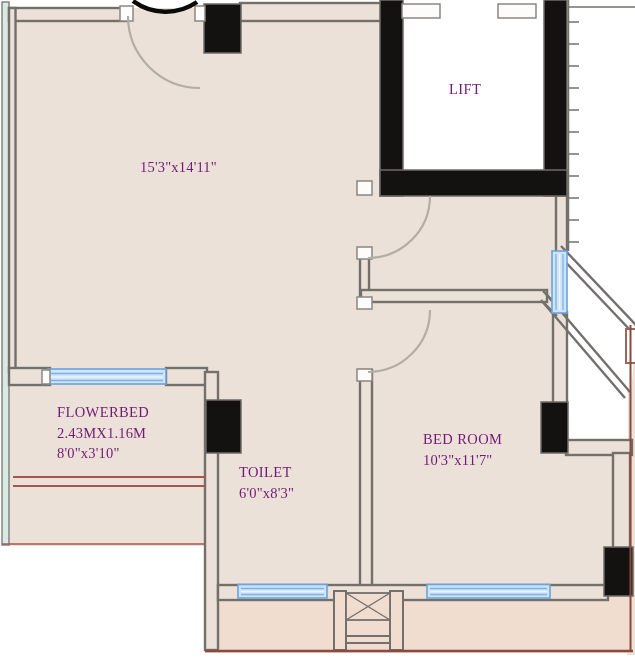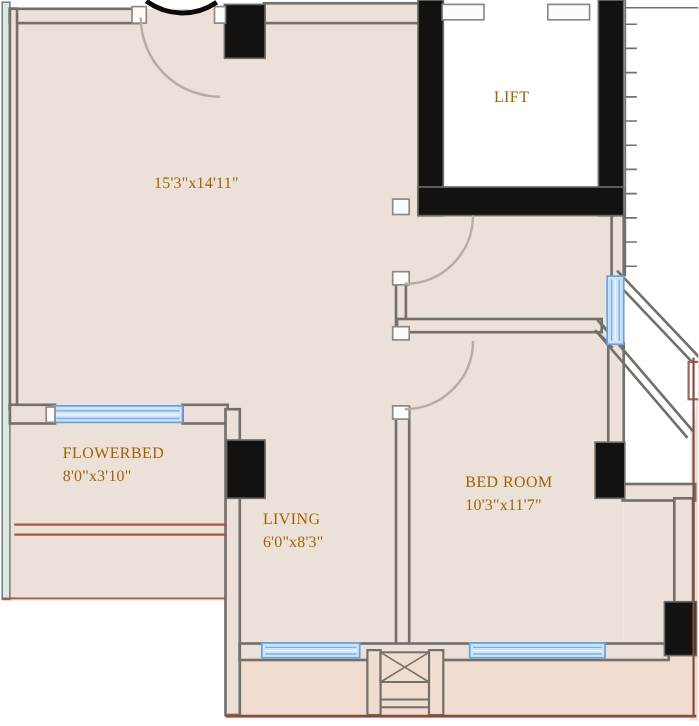--- a/index.html
+++ b/index.html
@@ -1,19 +1,19 @@
 <!DOCTYPE html>
 <html><head>
 <meta charset="utf-8">
 <style>
   html,body{margin:0;padding:0;background:#ffffff;}
   #plan-wrap{position:relative;width:635px;height:660px;background:#ffffff;overflow:hidden;
              font-family:"Liberation Serif","DejaVu Serif",serif;}
   #plan-svg{position:absolute;left:0;top:0;}
-  .room-label{position:absolute;color:#a16207;font-size:14.5px;line-height:20.5px;
+  .room-label{position:absolute;color:#701a75;font-size:14.5px;line-height:20.5px;
               letter-spacing:0.2px;white-space:nowrap;}
   .room-label .rname{letter-spacing:0.4px;}
 </style>
 </head>
 <body>
 
 <div id="plan-wrap">
 
 <svg id="plan-svg" width="635" height="660" viewBox="0 0 635 660">
 
@@ -160,25 +160,26 @@
     <div>15'3"x14'11"</div>
   </div>
 
   <div class="room-label" style="left:449px;top:79px">
     <div class="rname">LIFT</div>
   </div>
 
 
   <div class="room-label" style="left:57px;top:402px">
     <div class="rname">FLOWERBED</div>
+    <div>2.43MX1.16M</div>
     <div>8'0"x3'10"</div>
   </div>
 
   <div class="room-label" style="left:239px;top:462px">
-    <div class="rname">LIVING</div>
+    <div class="rname">TOILET</div>
     <div>6'0"x8'3"</div>
   </div>
 
   <div class="room-label" style="left:423px;top:429px">
     <div class="rname">BED ROOM</div>
     <div>10'3"x11'7"</div>
   </div>
 
 </div>
 

